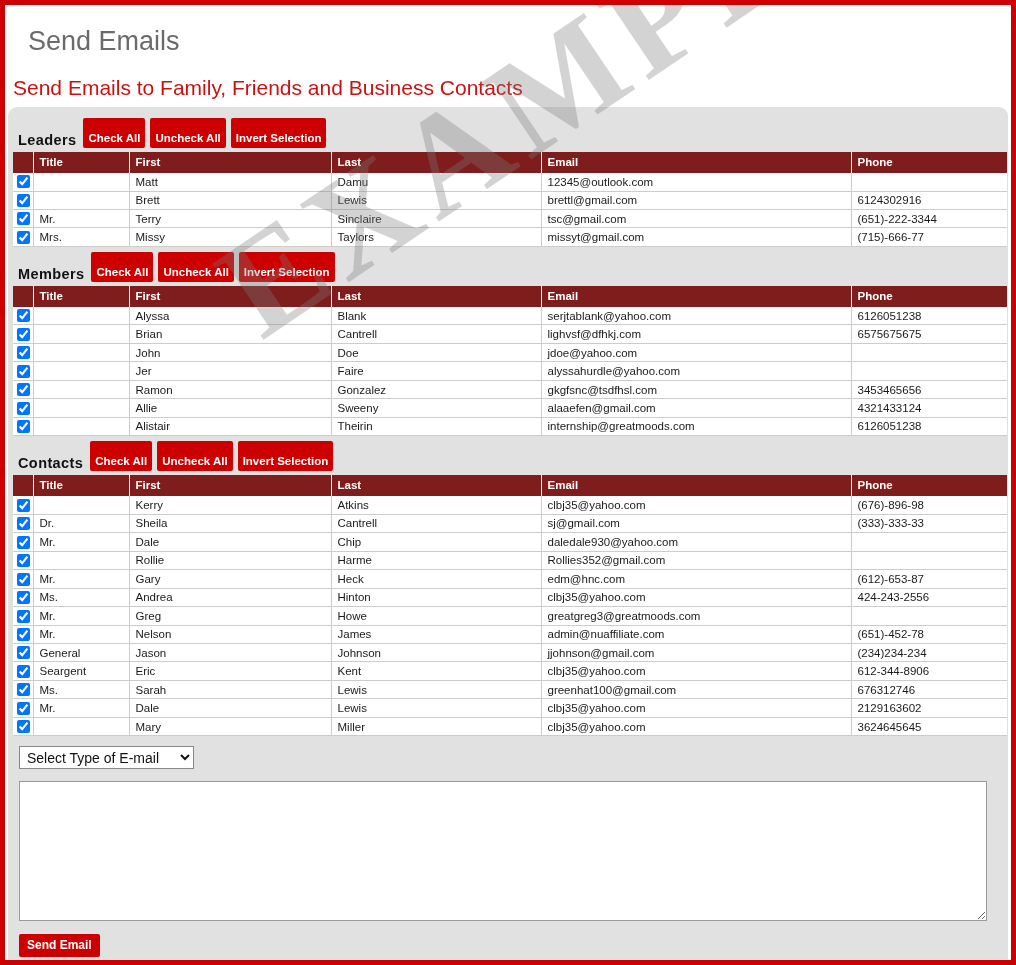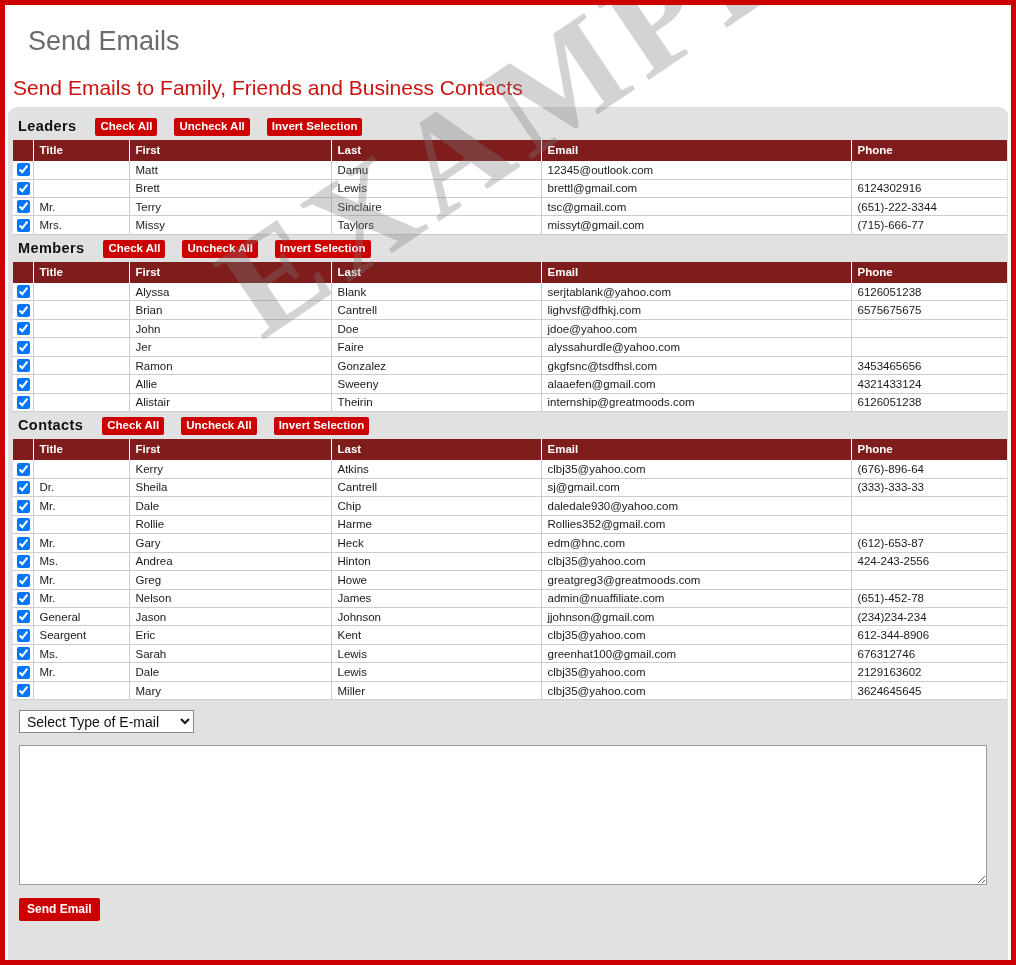--- a/index.html
+++ b/index.html
@@ -31,33 +31,33 @@
   }
   .panel {
     position: relative;
     margin: 0 3px 0 3px;
     background: #e1e1e1;
     border-radius: 9px 9px 9px 9px;
     padding: 6px 5px 6px 5px;
     min-height: 880px;
   }
   .sec-head {
-    display: flex; align-items: flex-start;
-    gap: 17px; padding: 5px 0 4px 5px;
+    display: flex; align-items: flex-end;
+    gap: 5px; padding: 5px 0 4px 5px;
   }
   .sec-title {
     font-size: 14.5px; font-weight: bold;
     color: #111; letter-spacing: 0.4px;
     margin-right: 2px;
   }
   .btn {
     display: inline-block;
     background: #cc0000; color: #fff;
     font-size: 11.5px; font-weight: bold;
-    padding: 2px 5px 3px 5px;
+    padding: 14px 5px 3px 5px;
     border: none; border-radius: 2px;
     cursor: pointer; line-height: 13px;
     font-family: "Liberation Sans", sans-serif;
     white-space: nowrap;
   }
   table.grid {
     width: 994px; border-collapse: collapse;
     background: #fff; table-layout: fixed;
     font-size: 11.5px;
   }
@@ -321,21 +321,21 @@
                 <th>Phone</th>
               </tr>
             </thead>
             <tbody>
               <tr>
                 <td class="c-check"><input type="checkbox" class="cb" checked="" style=""></td>
                 <td></td>
                 <td>Kerry</td>
                 <td>Atkins</td>
                 <td>clbj35@yahoo.com</td>
-                <td>(676)-896-64</td>
+                <td>(676)-896-98</td>
               </tr>
               <tr>
                 <td class="c-check"><input type="checkbox" class="cb" checked="" style=""></td>
                 <td>Dr.</td>
                 <td>Sheila</td>
                 <td>Cantrell</td>
                 <td>sj@gmail.com</td>
                 <td>(333)-333-33</td>
               </tr>
               <tr>

